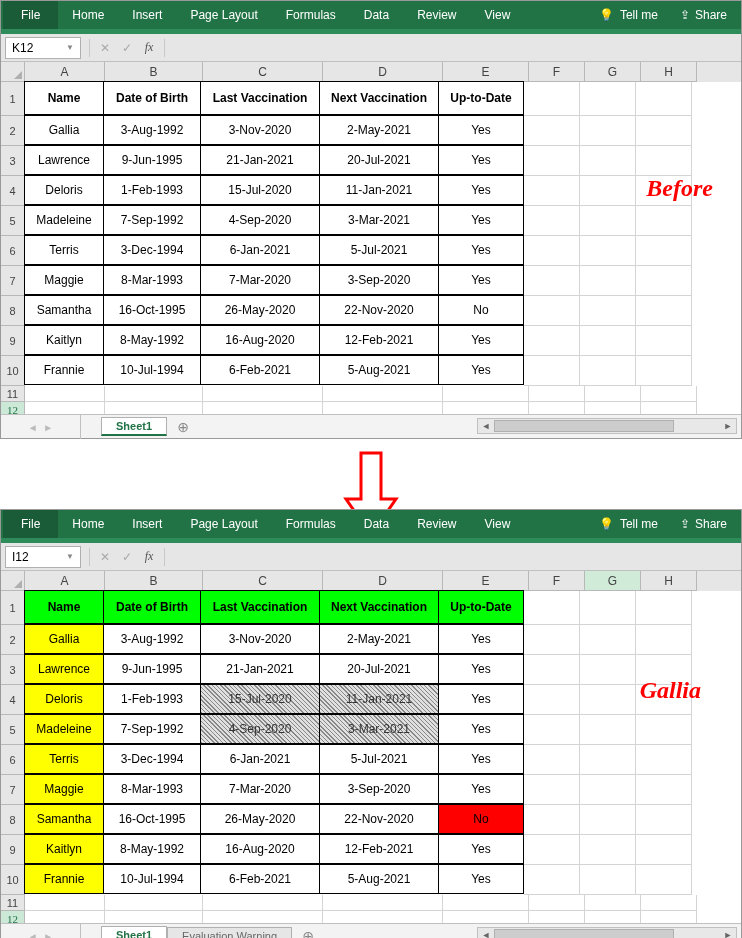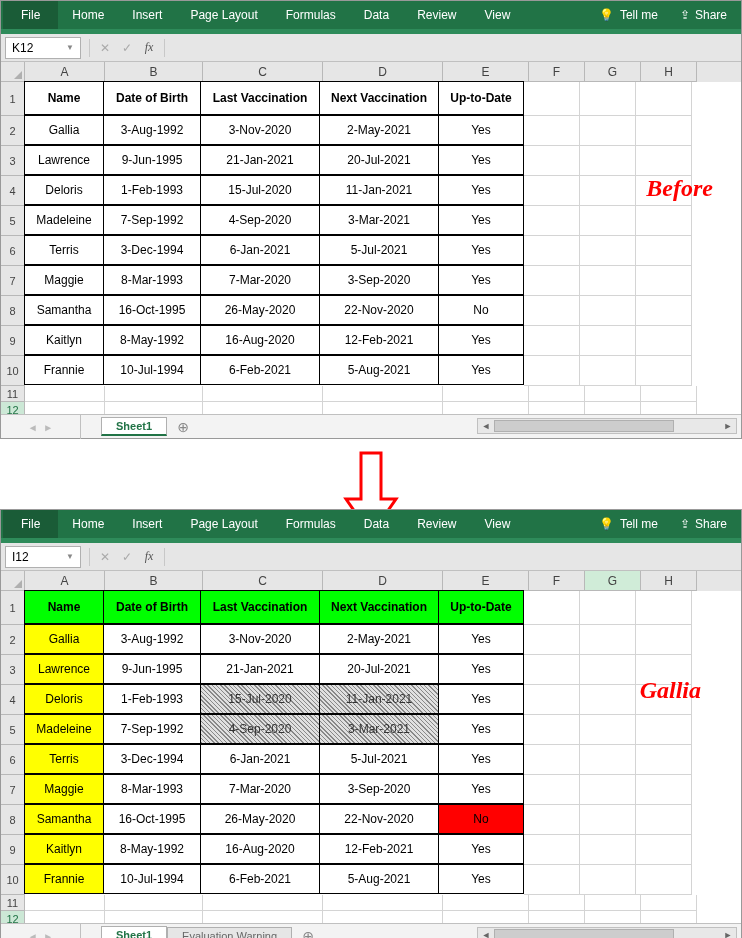--- a/index.html
+++ b/index.html
@@ -18,21 +18,21 @@
 .fb-btn { width: 22px; text-align: center; color: #aaa; }
 .fb-btn.fx { color: #555; font-style: italic; font-family: serif; }
 .fb-sep { width: 1px; height: 18px; background: #c8c8c8; margin: 0 4px; }
 .grid-area { position: relative; overflow: hidden; }
 .sel-all { position: absolute; left: 0; top: 0; width: 24px; height: 20px; background: #e6e6e6; border-right: 1px solid #b8b8b8; border-bottom: 1px solid #b8b8b8; }
 .sel-all::after { content: ""; position: absolute; right: 2px; bottom: 2px; width: 0; height: 0; border-left: 8px solid transparent; border-bottom: 8px solid #b0b0b0; }
 .col-hdrs { display: flex; margin-left: 24px; height: 20px; background: #e6e6e6; }
 .col-hdr { border-right: 1px solid #b8b8b8; border-bottom: 1px solid #b8b8b8; text-align: center; font-size: 12px; color: #444; line-height: 20px; }
 .row { display: flex; }
 .row-hdr { width: 24px; background: #e6e6e6; border-right: 1px solid #b8b8b8; border-bottom: 1px solid #b8b8b8; text-align: center; font-size: 11px; color: #444; display: flex; align-items: center; justify-content: center; }
-.row-hdr.sel { background: #cce8d6; border-bottom: 1px solid #217346; color: #217346; }
+.row-hdr.sel { background: #cce8d6; border-bottom: 1px solid #217346; color: #217346; font-family: Liberation Serif, serif; }
 .col-hdr.sel-part { background: #d0ecd8; }
 .cell { border-right: 1px solid #d4d4d4; border-bottom: 1px solid #d4d4d4; font-size: 12px; padding: 0 4px; display: flex; align-items: center; justify-content: center; background: #fff; position: relative; }
 .data-cell { border: 1px solid #000 !important; margin: -1px 0 0 -1px; }
 .hdr-cell { font-weight: bold; }
 .green-bg { background: #00ff00 !important; }
 .yellow-bg { background: #ffff00 !important; }
 .red-bg { background: #ff0000 !important; }
 .hatch-bg { background: repeating-linear-gradient(45deg, #888 0, #888 1px, #e0e0e0 1px, #e0e0e0 3px) !important; color: #333; }
 .label-note { position: absolute; font-family: "Times New Roman", serif; font-style: italic; font-weight: bold; font-size: 24px; color: #ff0000; }
 .sheet-tabs { display: flex; align-items: center; height: 24px; background: #f3f3f3; border-top: 1px solid #c0c0c0; font-size: 11px; padding-left: 100px; position: relative; }

